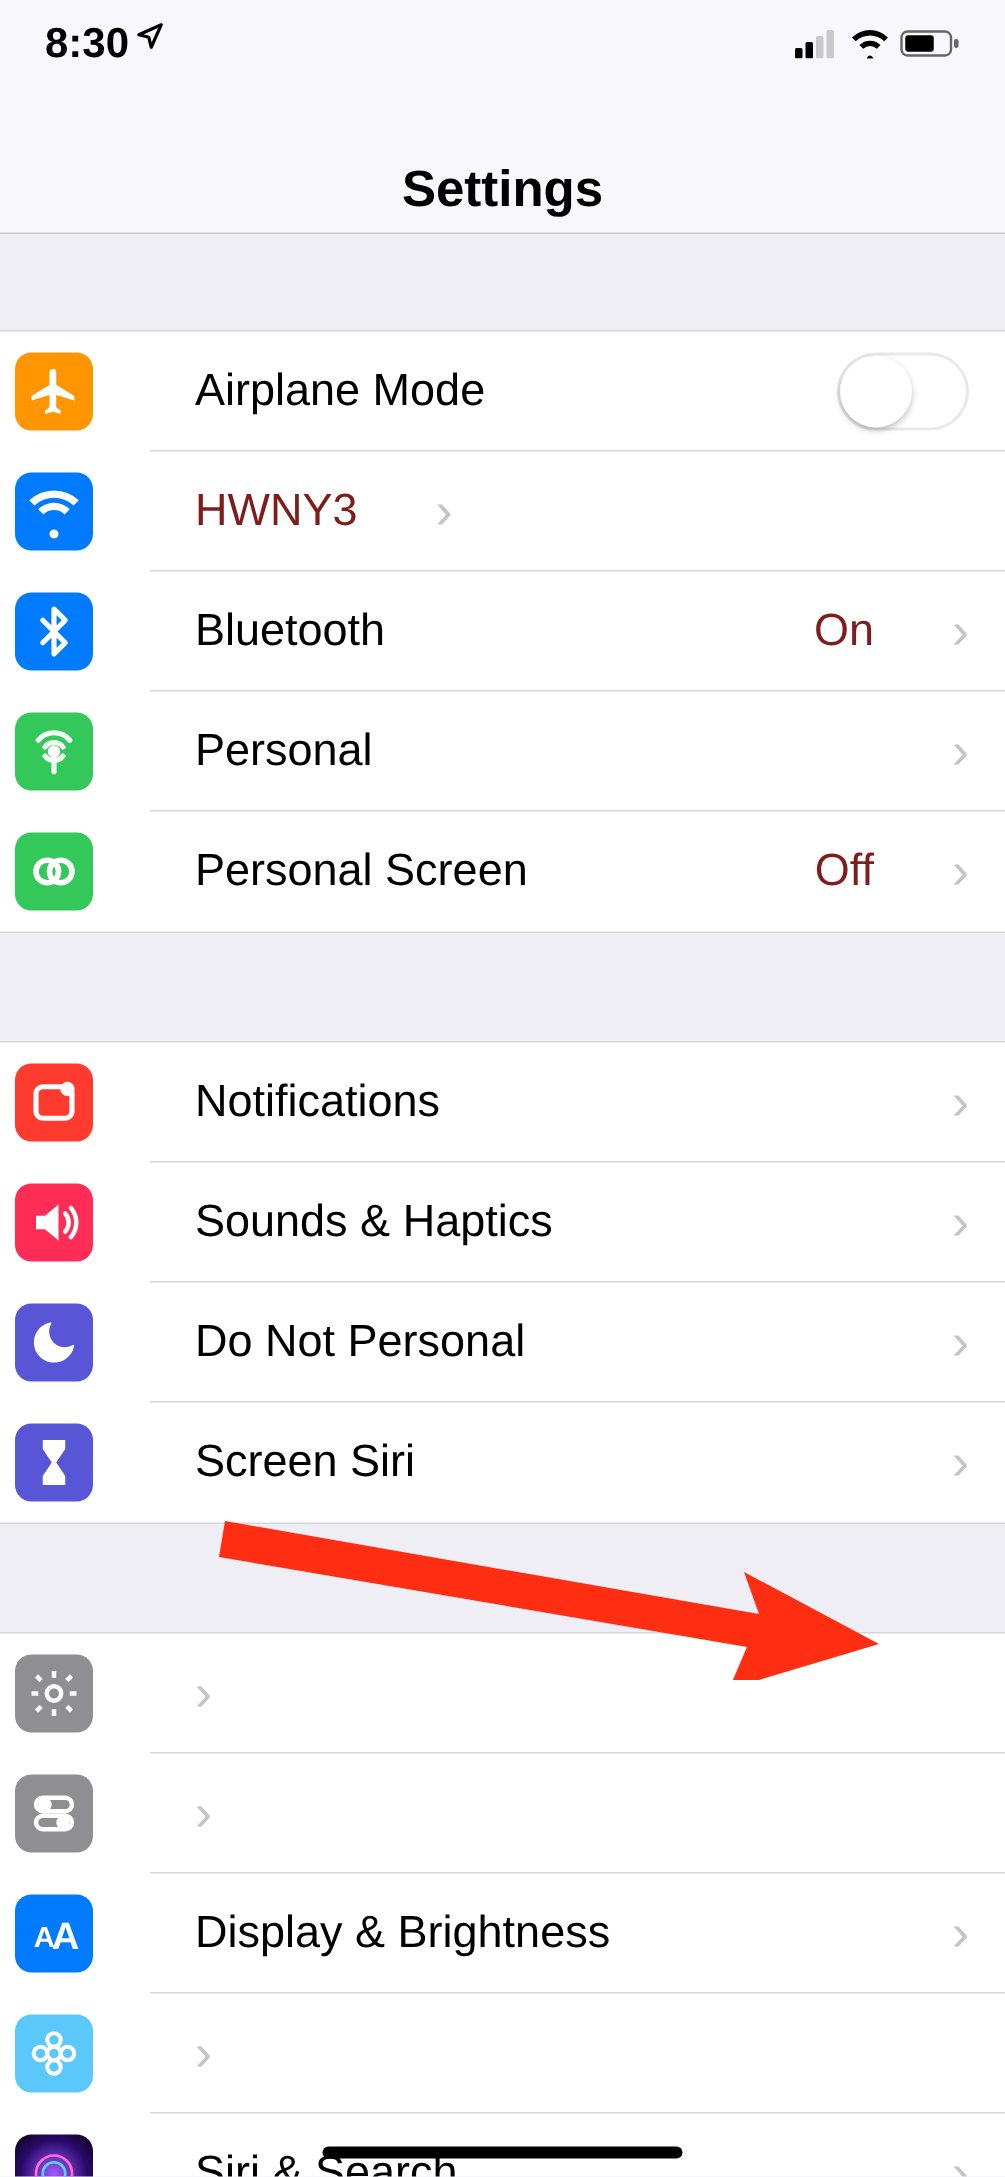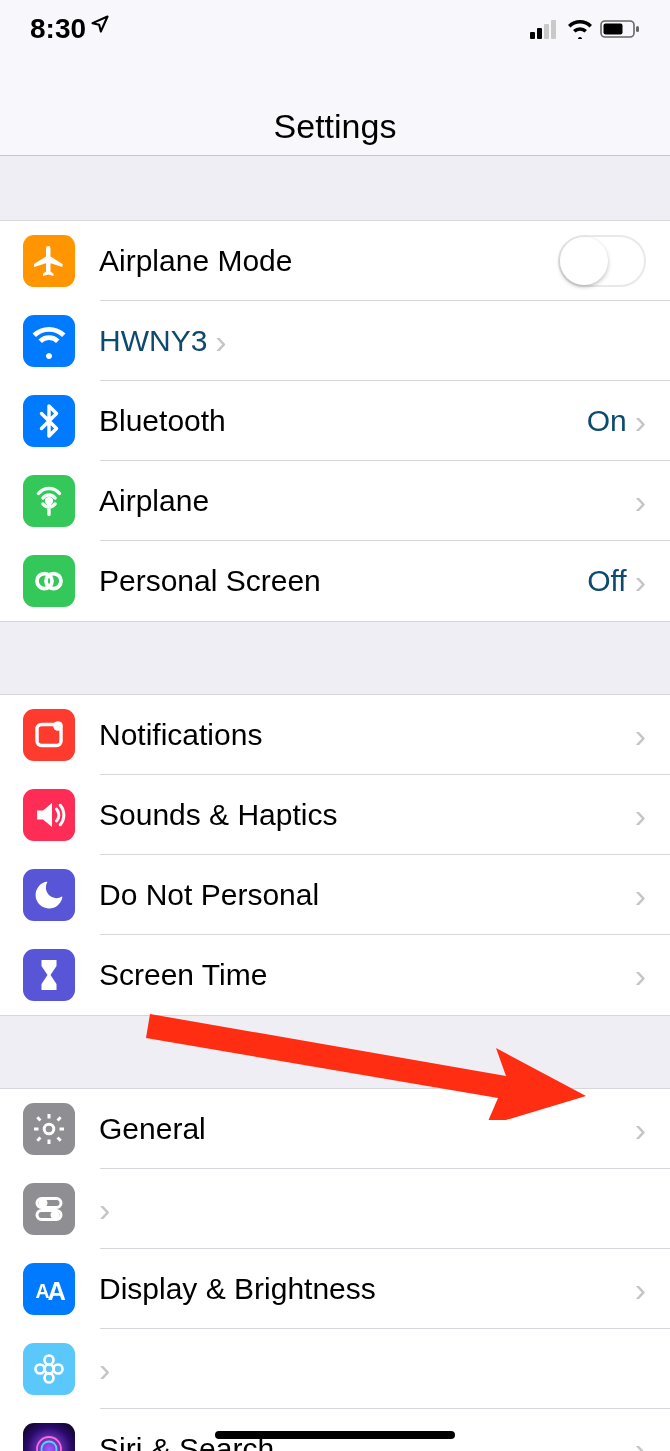--- a/index.html
+++ b/index.html
@@ -27,34 +27,35 @@
     .status-right { display:flex; align-items:center; gap:6px; line-height:0;}
     .nav-arrow { font-size: 22px; position:relative; top:-2px; }
     .header {
       height: 98px;
       background: #f8f7fc;
       display: flex;
       align-items: center;
       justify-content: center;
       border-bottom: 1px solid #c7c6cb;
     }
-    .header-title { font-size: 34px; font-weight: 400; margin-top: 40px; }
+    .header-title { font-size: 34px; font-weight: 700; margin-top: 40px; }
     .spacer { height: 64px; background:#efeef4; }
     .spacer2 { height: 72px; background:#efeef4; }
     .group {
       background: #fff;
       border-top: 1px solid #d7d6db;
       border-bottom: 1px solid #d7d6db;
     }
     .row {
       display: flex;
       align-items: center;
       height: 80px;
-      padding: 0 24px 0 23px;
+      padding: 0 24px 0 10px;
       position: relative;
+      gap: 44px;
     }
     .row .sep {
       position:absolute;
       left: 100px; right:0; bottom:0; height:1px;
       background:#d7d6db;
     }
     .row:last-child .sep { display:none; }
     .icon {
       width: 52px; height: 52px;
       border-radius: 11px;
@@ -62,21 +63,21 @@
       flex-shrink: 0;
       display:flex; align-items:center; justify-content:center;
       color:#fff;
     }
     .orange{background:#ff9500;} .blue{background:#007aff;}
     .green{background:#34c759;} .red{background:#ff3b30;}
     .indigo{background:#5856d6;} .gray{background:#8e8e93;}
     .cyan{background:#5ac8fa;} .pink{background:#ff2d55;}
     .siri{background:radial-gradient(circle at 50% 50%,#a259ff 0%,#2a0a6a 60%,#08030f 100%);}
     .label { font-size: 30px; font-weight: 400; flex:1; }
-    .value { font-size: 30px; color:#0c4a6e; margin-right:8px;}
+    .value { font-size: 30px; color:#7f1d1d; margin-right:8px;}
     .chev { color:#c5c5c7; font-size:34px; font-weight:400;}
     .toggle {
       width:88px; height:52px; border-radius:26px;
       background:#fff; border:2px solid #e9e9eb;
       position:relative;
     }
     .toggle::after{
       content:""; position:absolute; left:0; top:0;
       width:48px; height:48px; border-radius:50%; background:#fff;
       box-shadow:0 2px 4px rgba(0,0,0,.25);
@@ -169,21 +170,21 @@
     <div class="chev">›</div>
     <div class="sep"></div>
   </div>
   <div class="row">
     <div class="icon green">
       <svg viewBox="0 0 24 24" fill="none" stroke="#fff" stroke-width="2.3" stroke-linecap="round">
           <path d="M12 12v9M8 10a5 5 0 0 1 8 0M5 7a9 9 0 0 1 14 0M8 14a5 5 0 0 0 8 0" opacity=".95"></path>
           <circle cx="12" cy="12" r="1.6" fill="#fff"></circle>
         </svg>
     </div>
-    <div class="label">Airplane</div>
+    <div class="label">Personal</div>
     <div class="chev">›</div>
     <div class="sep"></div>
   </div>
   <div class="row">
     <div class="icon green">
       <svg viewBox="0 0 24 24" fill="none" stroke="#fff" stroke-width="2.5">
           <circle cx="9" cy="12" r="5"></circle>
           <circle cx="15" cy="12" r="5"></circle>
         </svg>
     </div>
@@ -228,37 +229,36 @@
     <div class="label">Do Not Personal</div>
     <div class="chev">›</div>
     <div class="sep"></div>
   </div>
   <div class="row">
     <div class="icon indigo">
       <svg viewBox="0 0 24 24" fill="#fff">
           <path d="M7 2h10v4l-4 6 4 6v4H7v-4l4-6-4-6z"></path>
         </svg>
     </div>
-    <div class="label">Screen Time</div>
+    <div class="label">Screen Siri</div>
     <div class="chev">›</div>
 
   </div>
 </div>
 
 <div class="spacer2"></div>
 
 <div class="group">
   <div class="row">
     <div class="icon gray">
       <svg viewBox="0 0 24 24" fill="none" stroke="#fff" stroke-width="2">
           <circle cx="12" cy="12" r="3.2"></circle>
           <path d="M12 2v3M12 19v3M4.2 4.2l2.1 2.1M17.7 17.7l2.1 2.1M2 12h3M19 12h3M4.2 19.8l2.1-2.1M17.7 6.3l2.1-2.1"></path>
         </svg>
     </div>
-    <div class="label">General</div>
     <div class="chev">›</div>
     <div class="sep"></div>
   </div>
   <div class="row">
     <div class="icon gray">
       <svg viewBox="0 0 24 24" fill="none" stroke="#fff" stroke-width="2">
           <rect x="4" y="5" width="16" height="6" rx="3"></rect>
           <circle cx="8" cy="8" r="2" fill="#fff"></circle>
           <rect x="4" y="13" width="16" height="6" rx="3"></rect>
           <circle cx="16" cy="16" r="2" fill="#fff"></circle>

